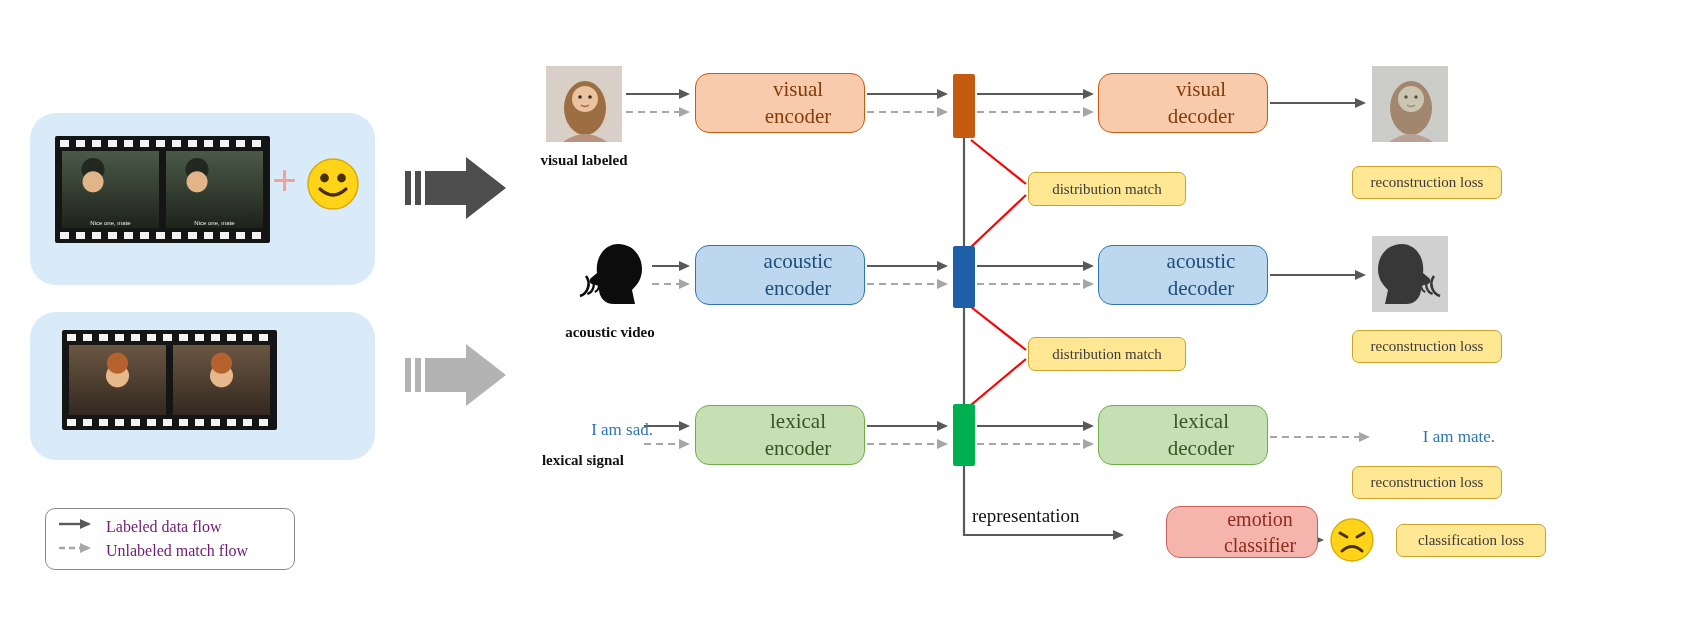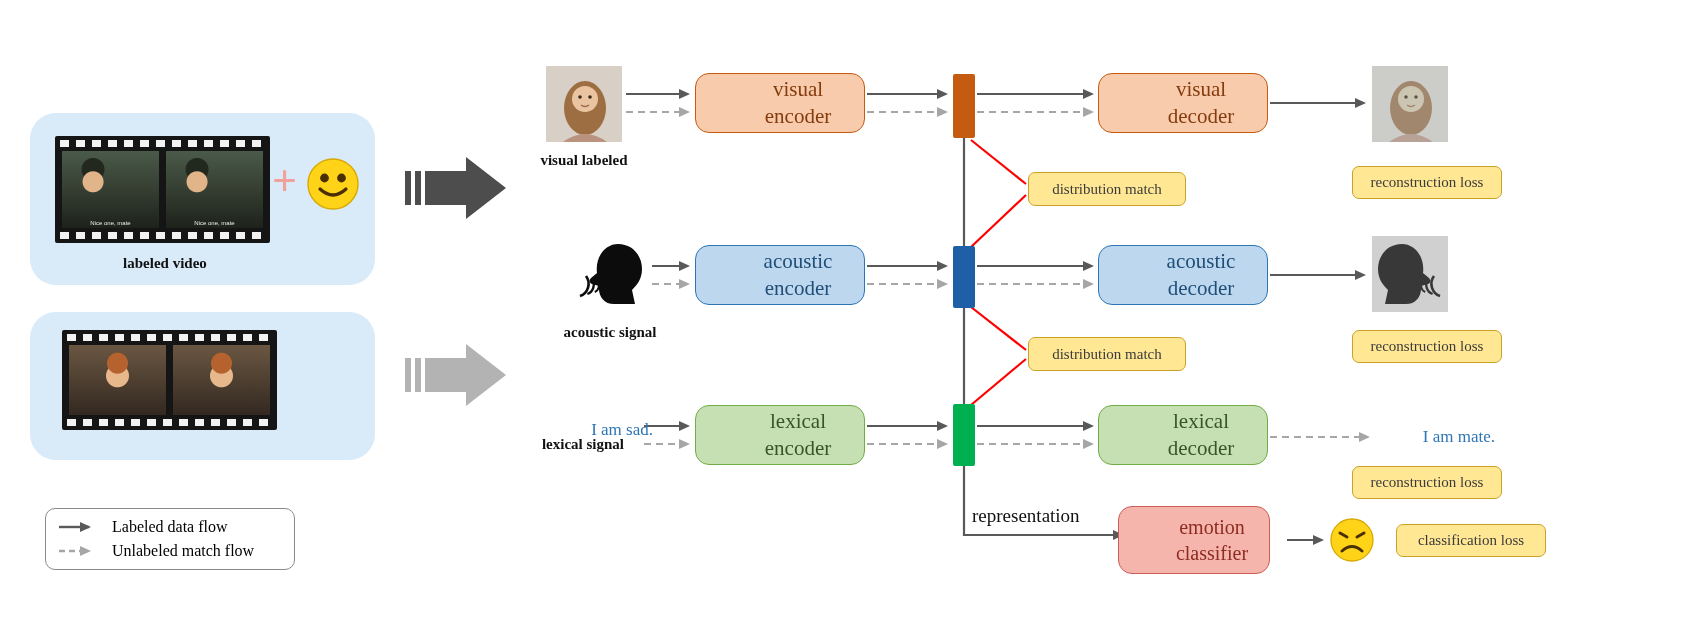--- a/index.html
+++ b/index.html
@@ -27,21 +27,21 @@
       radial-gradient(circle at 50% 44%, #e8b88d 0 11px, transparent 12px),
       linear-gradient(180deg,#6a5742,#332820);}
   .frame-cap{position:absolute;bottom:2px;width:100%;text-align:center;font-size:6px;
              color:#eee;font-family:"Liberation Sans",sans-serif;}
 
   .plus{color:#f2a09a;font-size:44px;font-weight:bold;line-height:1;}
 
   
   .legend{background:#fff;border:1px solid #8a8a8a;border-radius:10px;
           display:flex;flex-direction:column;justify-content:center;gap:6px;padding:6px 12px;box-sizing:border-box;}
-  .legend-row{display:flex;align-items:center;gap:12px;font-size:16px;color:#000000;}
+  .legend-row{display:flex;align-items:flex-start;gap:6px;font-size:16px;color:#701a75;}
 
   
   .roundbox{border-radius:14px;border:1.6px solid;display:flex;flex-direction:column;
             align-items:center;justify-content:center;font-size:21px;line-height:1.3;
             box-sizing:border-box;text-align:center;padding-left:36px;}
   .visual-box{background:var(--visual-fill,#f8cbad);border-color:var(--visual-border,#c55a11);color:#843c0c;}
   .acoustic-box{background:var(--acoustic-fill,#bdd7ee);border-color:var(--acoustic-border,#2e75b6);color:#1f4e79;}
   .lexical-box{background:var(--lexical-fill,#c6e0b4);border-color:var(--lexical-border,#70ad47);color:#375623;}
   .classifier-box{background:var(--classifier-fill,#f5b5ad);border-color:var(--classifier-border,#cc5f55);color:#8e2c20;font-size:20px;}
 
@@ -139,21 +139,20 @@
       </div>
       <div class="holes bottom"></div>
     </div>
     <div class="abs plus" style="left:242px;top:46px">+</div>
     <svg class="abs" style="left:276px;top:44px" width="54" height="54" viewBox="0 0 54 54">
       <circle cx="27" cy="27" r="25" fill="#ffd318" stroke="#d8a900" stroke-width="1.4"></circle>
       <circle cx="18.5" cy="21" r="4.4" fill="#4a3000"></circle>
       <circle cx="35.5" cy="21" r="4.4" fill="#4a3000"></circle>
       <path d="M14,32 Q27,44 40,32" stroke="#4a3000" stroke-width="3.2" fill="none" stroke-linecap="round"></path>
     </svg>
-    <div class="abs video-caption" style="left:0;width:270px;top:142px">labeled video</div>
   </div>
 
   <div class="abs panel" style="left:30px;top:312px;width:345px;height:148px">
     <div class="abs filmstrip" style="left:32px;top:18px;width:215px;height:100px">
       <div class="holes top"></div>
       <div class="frames">
         <div class="frame scene2"></div>
         <div class="frame scene2"></div>
       </div>
       <div class="holes bottom"></div>
@@ -218,21 +217,21 @@
 
   <div class="abs imgbox" style="left:572px;top:236px;width:76px;height:76px">
     <svg width="76" height="76" viewBox="0 0 76 76">
       <rect width="76" height="76" fill="#ffffff"></rect>
       <path d="M46,8 C61,8 70,20 70,33 C70,43 65,49 60,54 L63,68 L42,68 C32,68 26,60 27,50 L20,48 C17,47 17,44 19,42 L25,37 C23,21 33,8 46,8 Z" fill="#0c0c0c"></path>
       <path d="M14,40 a13,13 0 0 1 -6,20" stroke="#0c0c0c" stroke-width="2.6" fill="none"></path>
       <path d="M20,43 a10,10 0 0 1 -4.6,15" stroke="#0c0c0c" stroke-width="2.4" fill="none"></path>
       <path d="M26,46 a7,7 0 0 1 -3.2,10" stroke="#0c0c0c" stroke-width="2.2" fill="none"></path>
     </svg>
   </div>
-  <div class="abs signal-label" style="left:540px;top:324px;width:140px">acoustic signal</div>
+  <div class="abs signal-label" style="left:540px;top:324px;width:140px">acoustic video</div>
 
   <div class="abs roundbox acoustic-box" style="left:695px;top:245px;width:170px;height:60px">
     <span>acoustic</span>
     <span>encoder</span>
   </div>
 
   <div class="abs bar acoustic" style="left:953px;top:246px;width:22px;height:62px"></div>
 
   <div class="abs roundbox acoustic-box" style="left:1098px;top:245px;width:170px;height:60px">
     <span>acoustic</span>
@@ -246,40 +245,40 @@
       <path d="M62,40 a13,13 0 0 0 6,20" stroke="#1c1c1c" stroke-width="2.6" fill="none"></path>
       <path d="M56,43 a10,10 0 0 0 4.6,15" stroke="#1c1c1c" stroke-width="2.4" fill="none"></path>
       <path d="M50,46 a7,7 0 0 0 3.2,10" stroke="#1c1c1c" stroke-width="2.2" fill="none"></path>
     </svg>
   </div>
   <div class="abs loss" style="left:1352px;top:330px;width:150px;height:33px">reconstruction loss</div>
 
   <div class="abs loss" style="left:1028px;top:337px;width:158px;height:34px">distribution match</div>
 
   <div class="abs blue-text" style="left:513px;top:420px;width:140px">I am sad.</div>
-  <div class="abs signal-label" style="left:513px;top:436px;width:140px">lexical signal</div>
+  <div class="abs signal-label" style="left:513px;top:452px;width:140px">lexical signal</div>
 
   <div class="abs roundbox lexical-box" style="left:695px;top:405px;width:170px;height:60px">
     <span>lexical</span>
     <span>encoder</span>
   </div>
 
   <div class="abs bar lexical" style="left:953px;top:404px;width:22px;height:62px"></div>
 
   <div class="abs roundbox lexical-box" style="left:1098px;top:405px;width:170px;height:60px">
     <span>lexical</span>
     <span>decoder</span>
   </div>
 
   <div class="abs blue-text" style="left:1375px;top:427px;width:120px">I am mate.</div>
   <div class="abs loss" style="left:1352px;top:466px;width:150px;height:33px">reconstruction loss</div>
 
   <div class="abs concat-label" style="left:972px;top:505px">representation</div>
 
-  <div class="abs roundbox classifier-box" style="left:1118px;top:506px;width:152px;height:68px">
+  <div class="abs roundbox classifier-box" style="left:1166px;top:506px;width:152px;height:52px">
     <span>emotion</span>
     <span>classifier</span>
   </div>
 
   <svg class="abs" style="left:1329px;top:517px" width="46" height="46" viewBox="0 0 46 46">
     <circle cx="23" cy="23" r="21" fill="#ffd318" stroke="#d8a900" stroke-width="1.3"></circle>
     <path d="M11,16 L18,20" stroke="#4a3000" stroke-width="3" stroke-linecap="round"></path>
     <path d="M35,16 L28,20" stroke="#4a3000" stroke-width="3" stroke-linecap="round"></path>
     <path d="M13,34 Q23,25 33,34" stroke="#4a3000" stroke-width="3" fill="none" stroke-linecap="round"></path>
   </svg>

